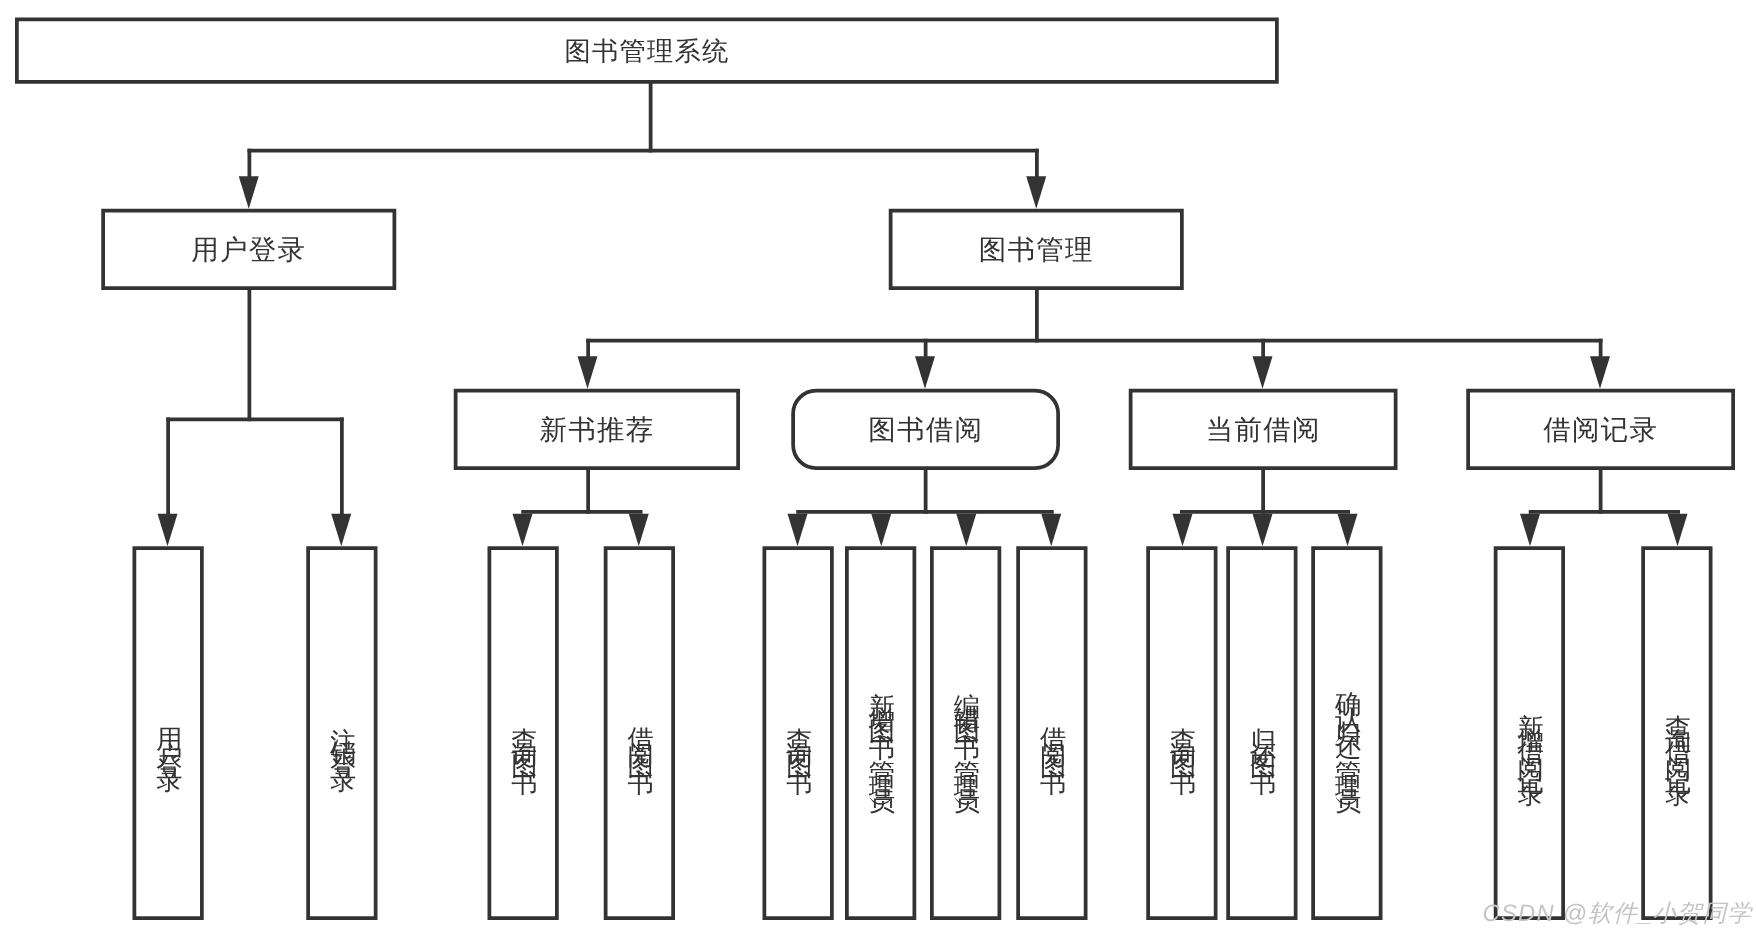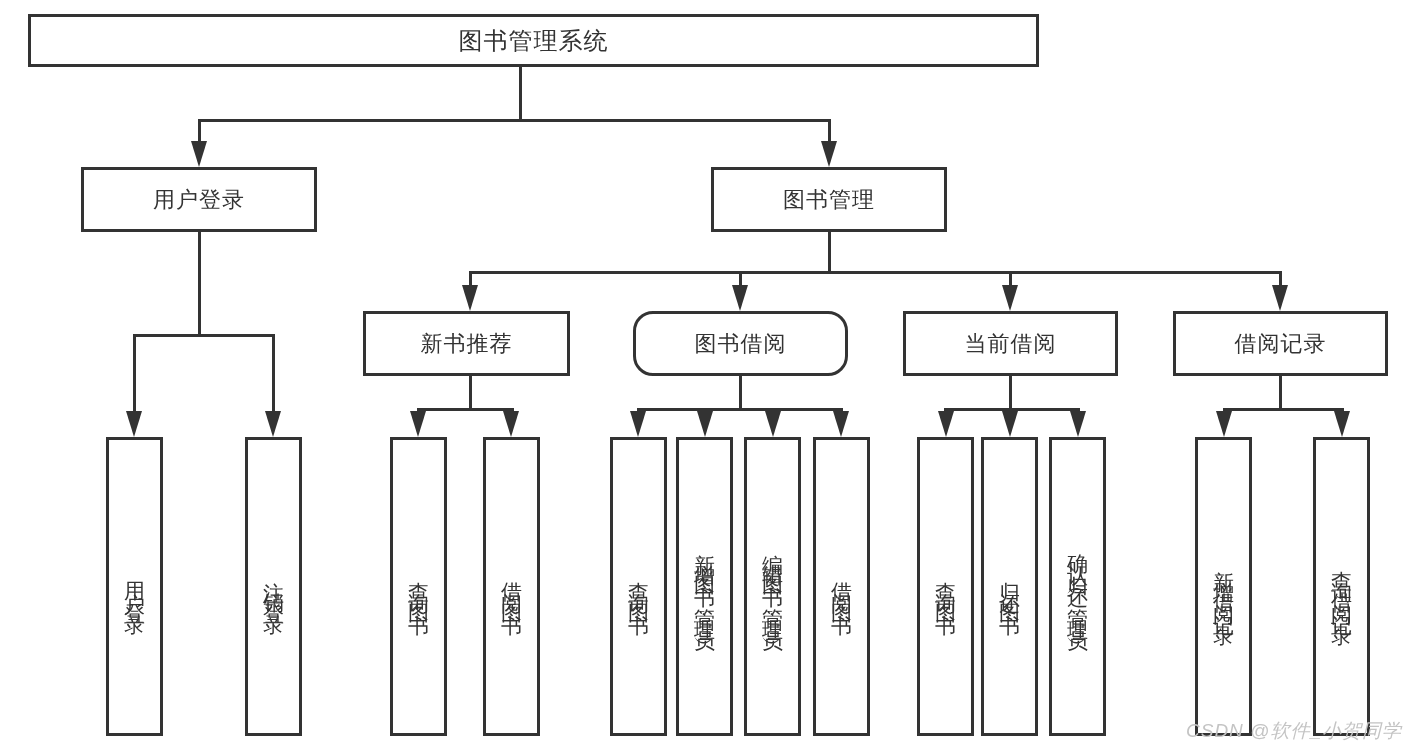--- a/index.html
+++ b/index.html
@@ -23,21 +23,21 @@
     border: 3px solid #333333;
     background: #ffffff;
     color: #333333;
     display: flex;
     align-items: center;
     justify-content: center;
     font-size: 22px;
     letter-spacing: 1px;
     white-space: nowrap;
   }
-  .root-box { font-size: 24px; margin-left: 16px; }
+  .root-box { font-size: 21px; }
   .vbox {
     position: absolute;
     box-sizing: border-box;
     border: 3px solid #333333;
     background: #ffffff;
     color: #333333;
     display: flex;
     align-items: center;
     justify-content: center;
     font-size: 21px;
@@ -106,21 +106,21 @@
   <div class="line" style="left:469px; top:271px; width:813px; height:3px;"></div>
   <div class="line" style="left:469px; top:271px; width:3px; height:18px;"></div>
   <div class="line" style="left:739px; top:271px; width:3px; height:18px;"></div>
   <div class="line" style="left:1009px; top:271px; width:3px; height:18px;"></div>
   <div class="line" style="left:1279px; top:271px; width:3px; height:18px;"></div>
   <div class="arrow" style="left:462px; top:285px;"></div>
   <div class="arrow" style="left:732px; top:285px;"></div>
   <div class="arrow" style="left:1002px; top:285px;"></div>
   <div class="arrow" style="left:1272px; top:285px;"></div>
 
-  <div class="hbox" style="left:363px; top:311px; width:207px; height:65px;">
+  <div class="hbox" style="left:363px; top:311px; width:229px; height:65px;">
     <span>新书推荐</span>
   </div>
   <div class="hbox" style="left:633px; top:311px; width:215px; height:65px;border-radius:20px;">
     <span>图书借阅</span>
   </div>
   <div class="hbox" style="left:903px; top:311px; width:215px; height:65px;">
     <span>当前借阅</span>
   </div>
   <div class="hbox" style="left:1173px; top:311px; width:215px; height:65px;">
     <span>借阅记录</span>

